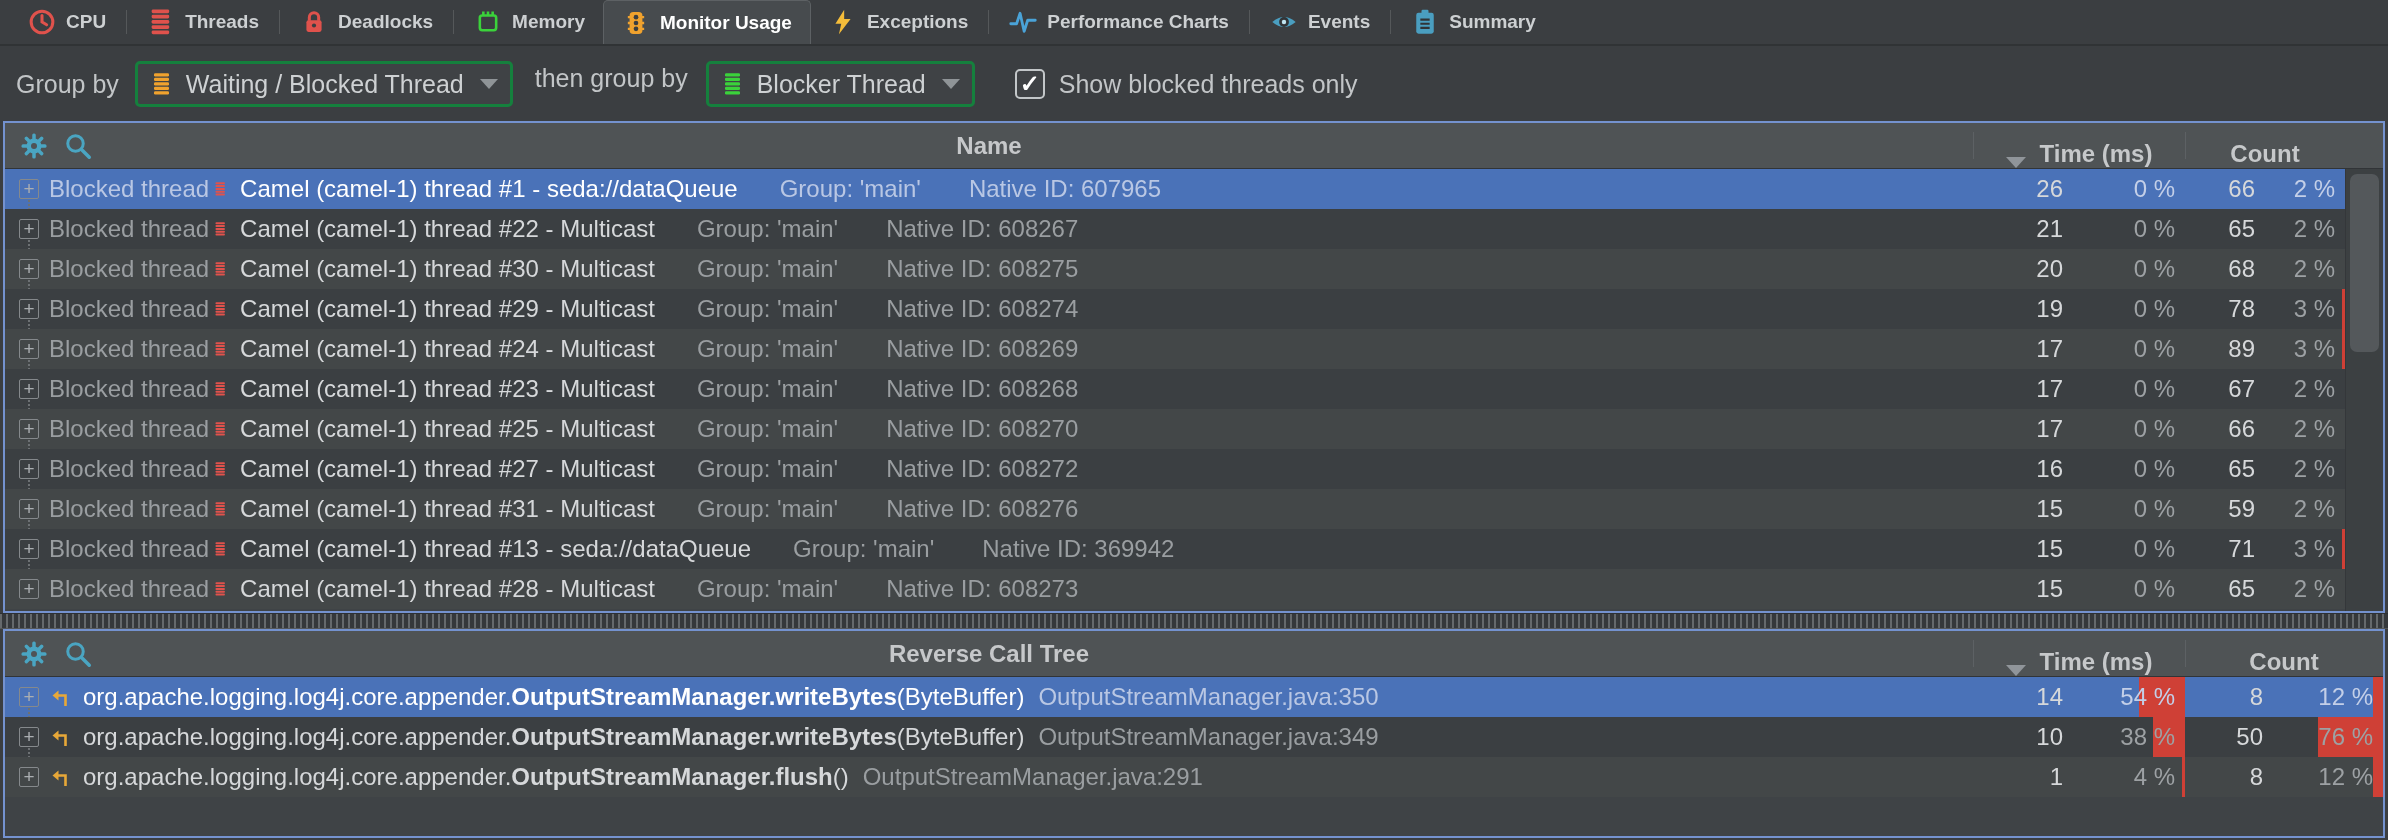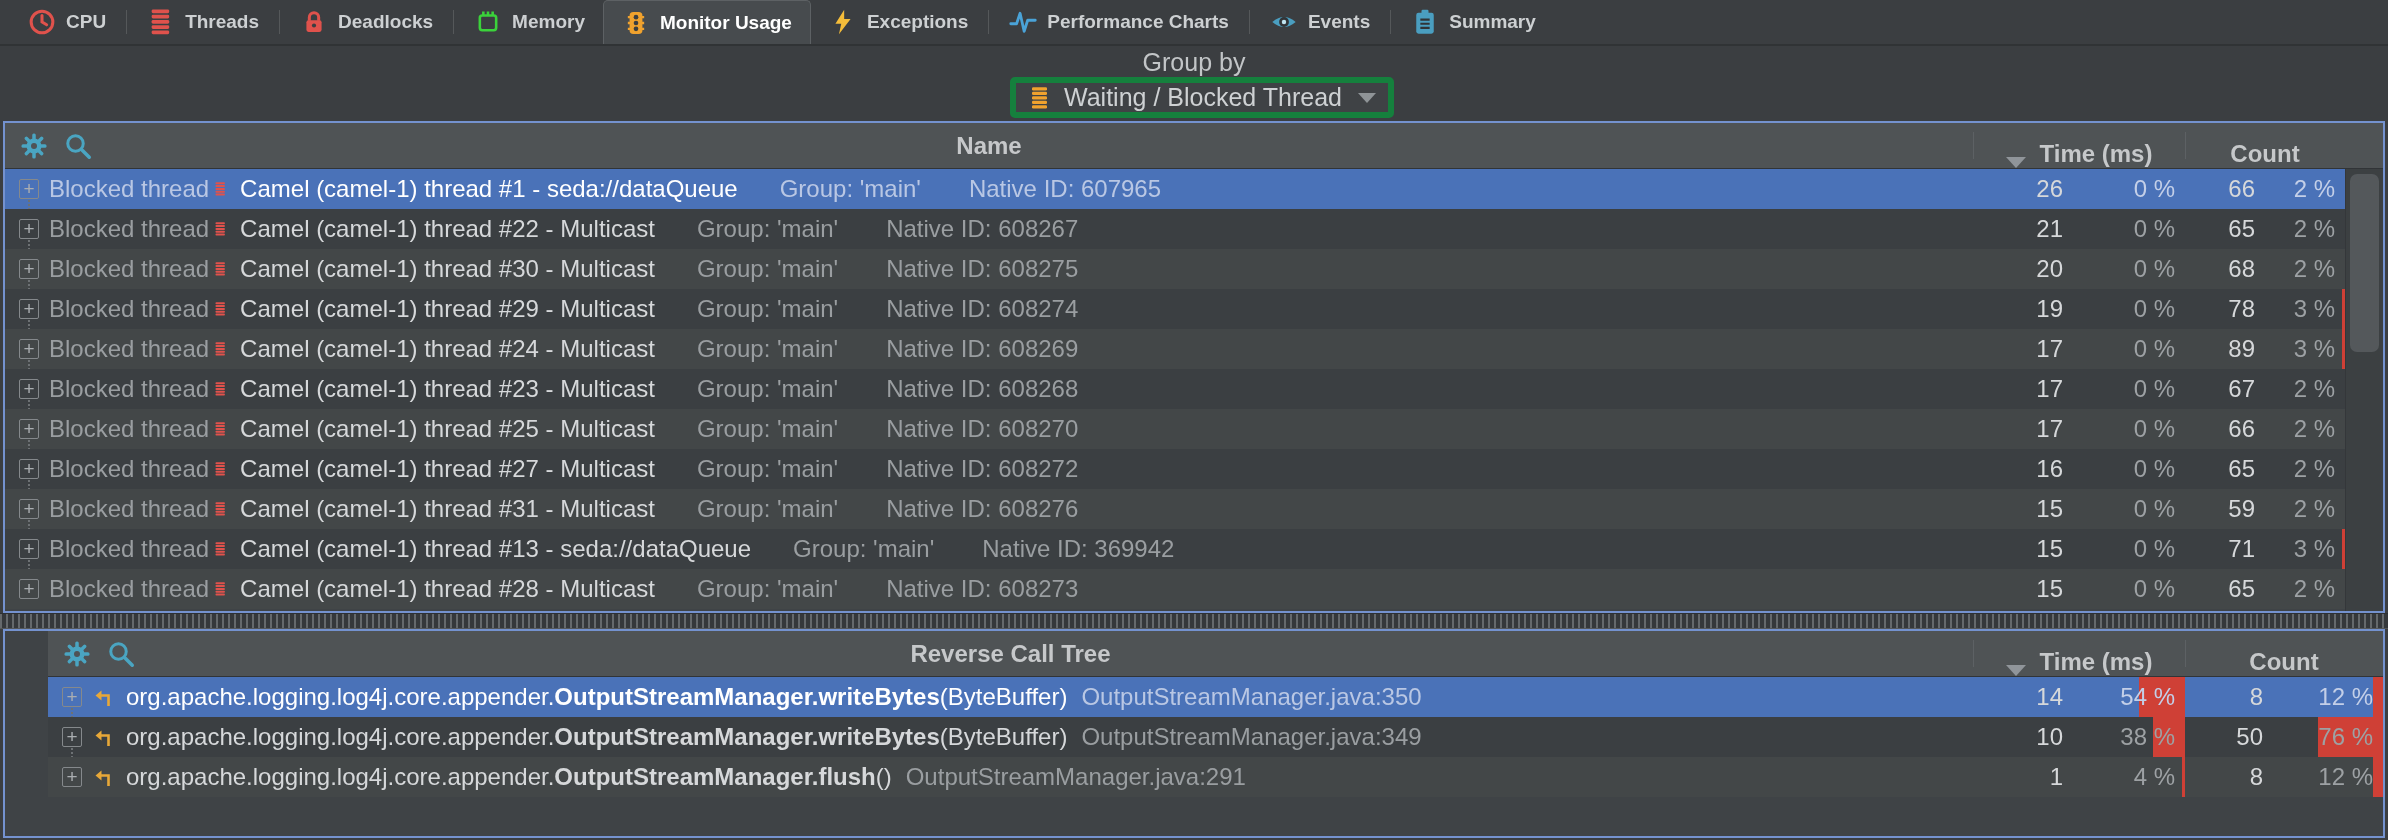--- a/index.html
+++ b/index.html
@@ -26,26 +26,26 @@
     background:#474b4e; border:1px solid #5d6164; border-bottom:none;
     border-radius:5px 5px 0 0; color:#ffffff;
   }
   .tabdiv { width:1px; background:#55585a; margin:10px 2px; }
   .tab svg { width:28px; height:28px; flex:0 0 auto; }
 
   
   .groupbar {
     position:absolute; top:48px; left:0; right:0; height:72px;
     display:flex; align-items:center; padding-left:16px;
-    background:#3b3e41; font-size:25px; color:#c2c5c7;flex-direction:column;
+    background:#3b3e41; font-size:25px; color:#c2c5c7;
   }
   .gb-label { margin-right:16px; white-space:nowrap; }
   .dropdown {
     height:46px; display:flex; align-items:center; gap:12px;
-    background:#3f4245; border:6px solid #15803d; border-radius:5px;
+    background:#3f4245; border:3px solid #15803d; border-radius:5px;
     padding:0 12px 0 12px; color:#ced1d3; white-space:nowrap;
   }
   .dropdown svg { width:24px; height:28px; }
   .dd-caret {
     width:0; height:0; margin-left:4px;
     border-left:9px solid transparent; border-right:9px solid transparent;
     border-top:10px solid #8f9497;
   }
   .gb-then { margin:0 18px 12px 22px; white-space:nowrap; }
   .checkbox-wrap { display:flex; align-items:center; gap:14px; margin-left:40px; }
@@ -55,21 +55,21 @@
     display:flex; align-items:center; justify-content:center;
   }
 
   
   .panel {
     position:absolute; left:3px; right:3px;
     border:2px solid #7492cf; background:#3f4346;
     display:flex; flex-direction:column; overflow:hidden;
   }
   #panel-top { top:121px; height:492px; }
-  #panel-bottom { top:629px; height:209px;padding-left:43px; }
+  #panel-bottom { top:629px; height:209px; }
 
   .thead {
     height:46px; flex:0 0 46px; background:#4f5355;
     border-bottom:1px solid #313437;
     display:flex; align-items:stretch; position:relative;
     color:#c6c8ca; font-size:24px; font-weight:600;
   }
   .tools { position:absolute; left:14px; top:0; bottom:0; display:flex; align-items:center; gap:14px; }
   .tools svg { width:30px; height:30px; }
   .hname { flex:1 1 auto; display:flex; align-items:center; justify-content:center; }

